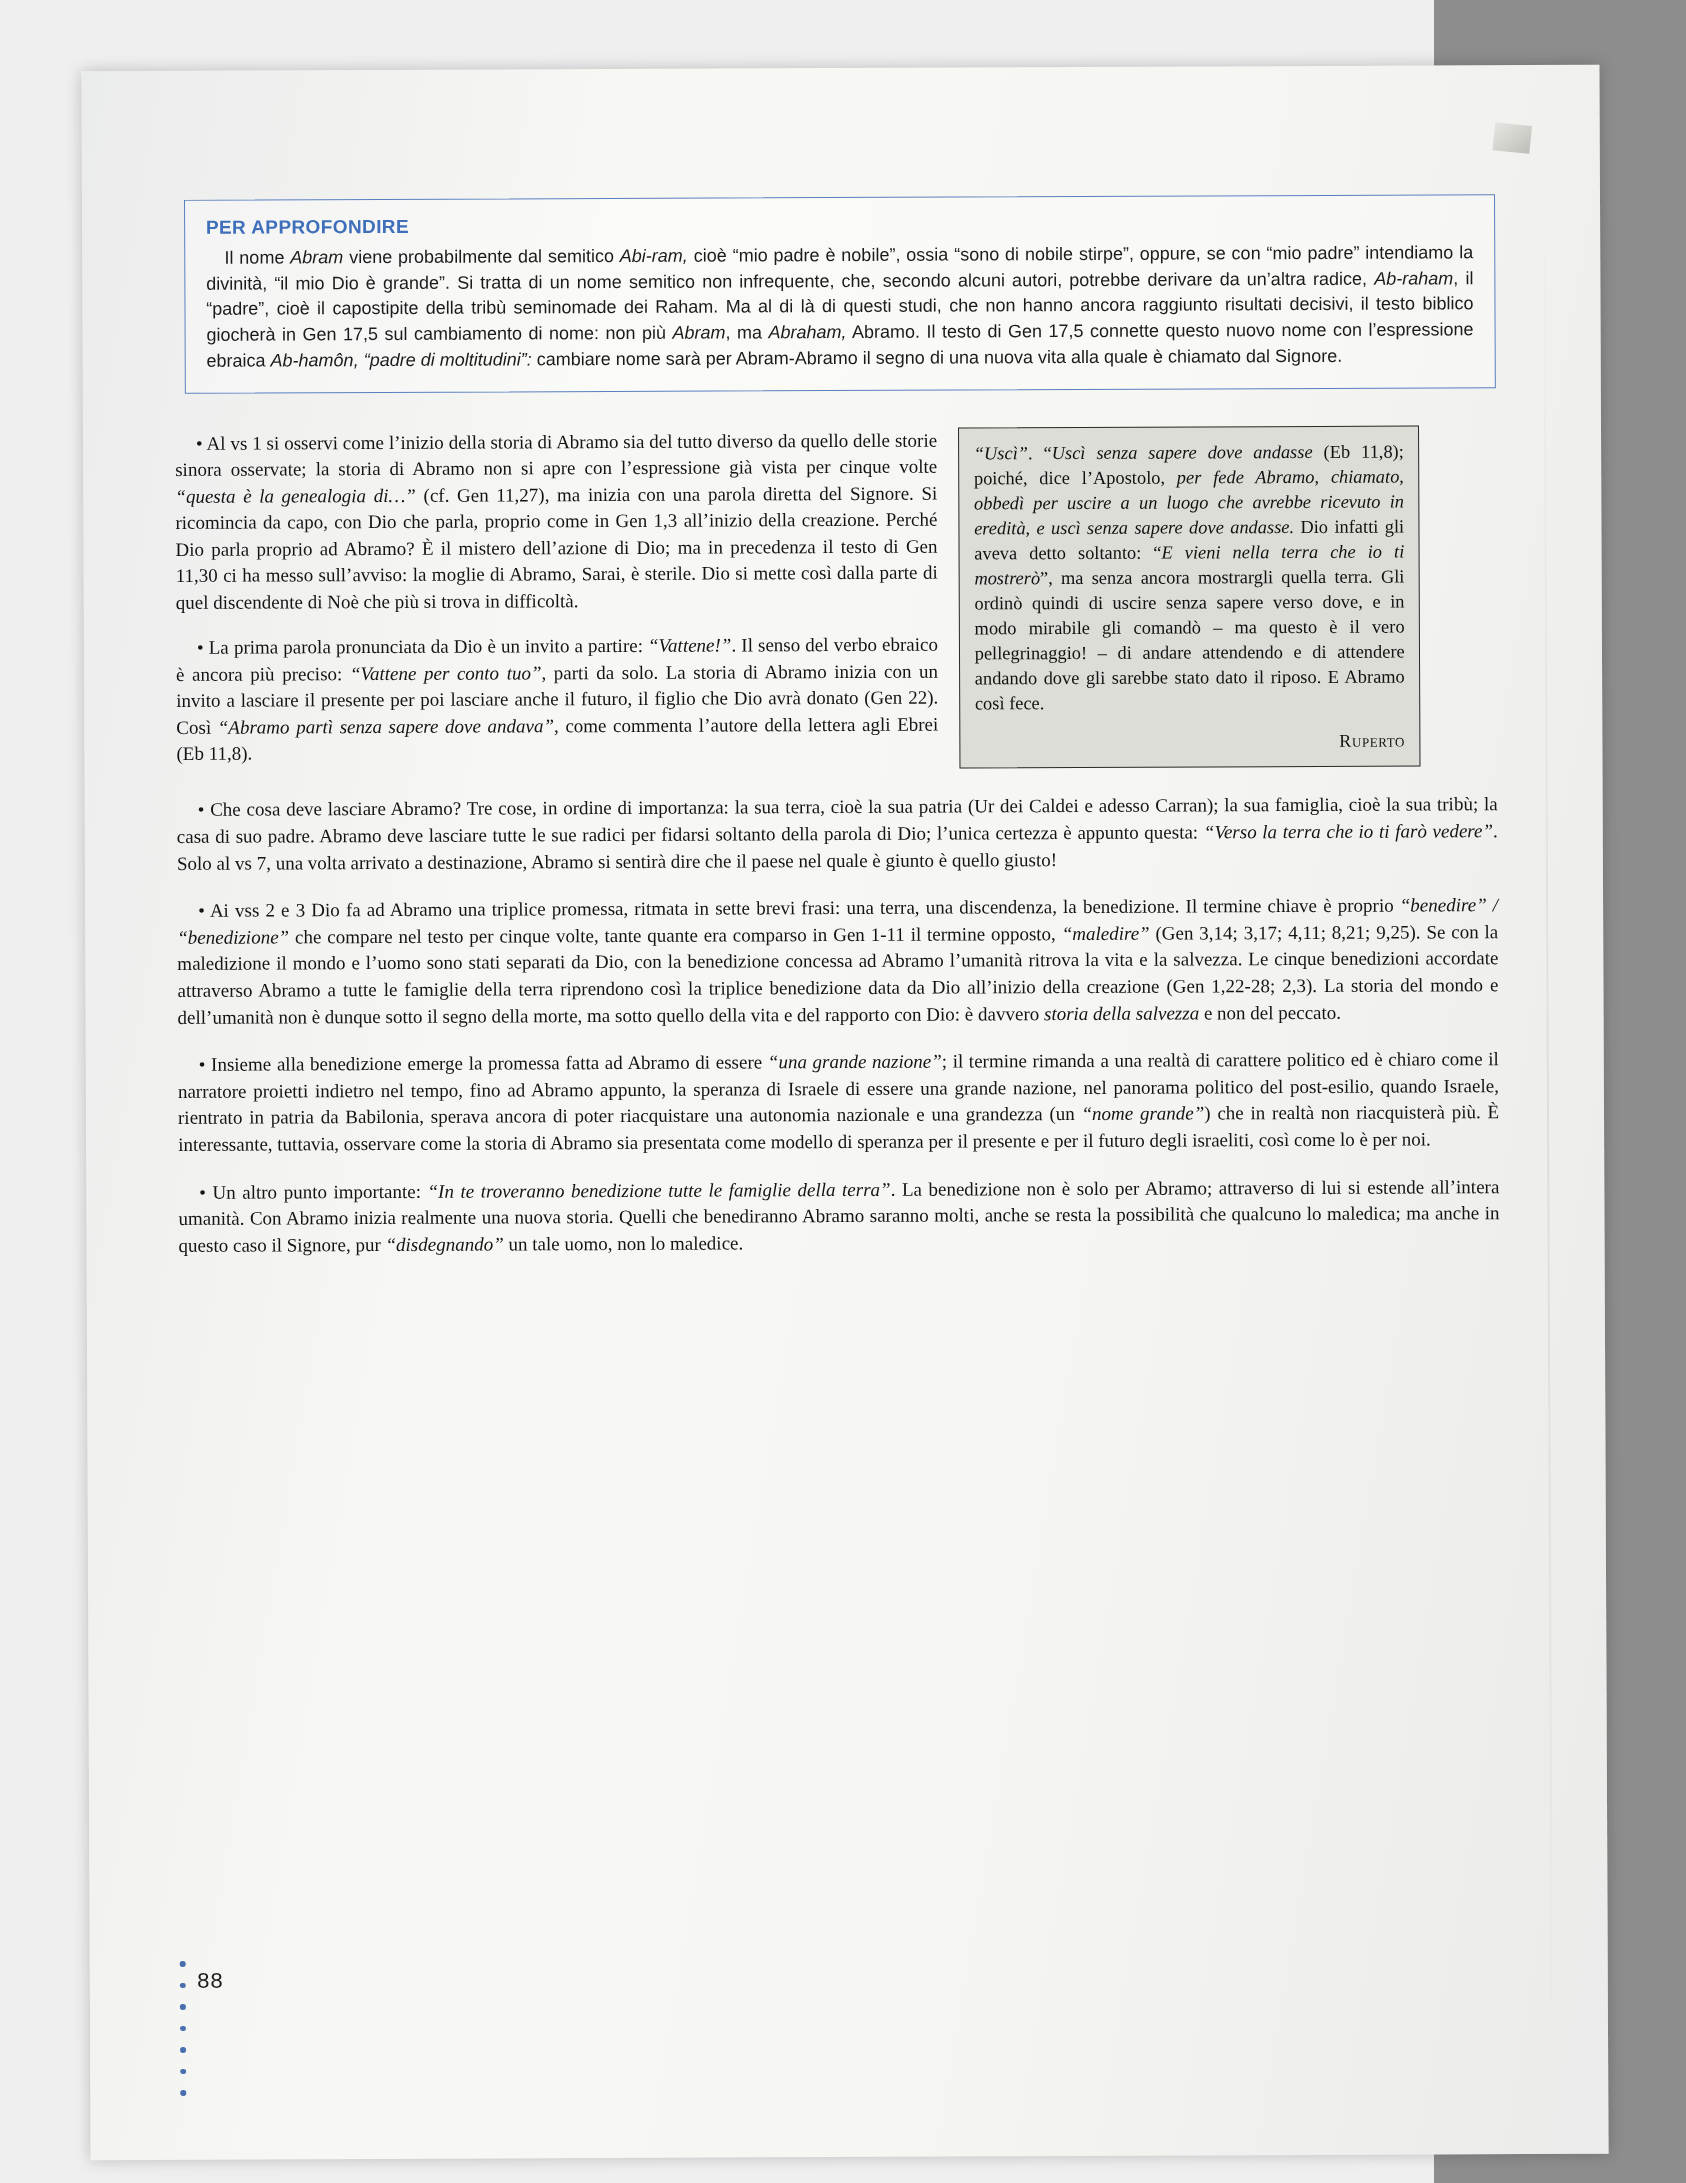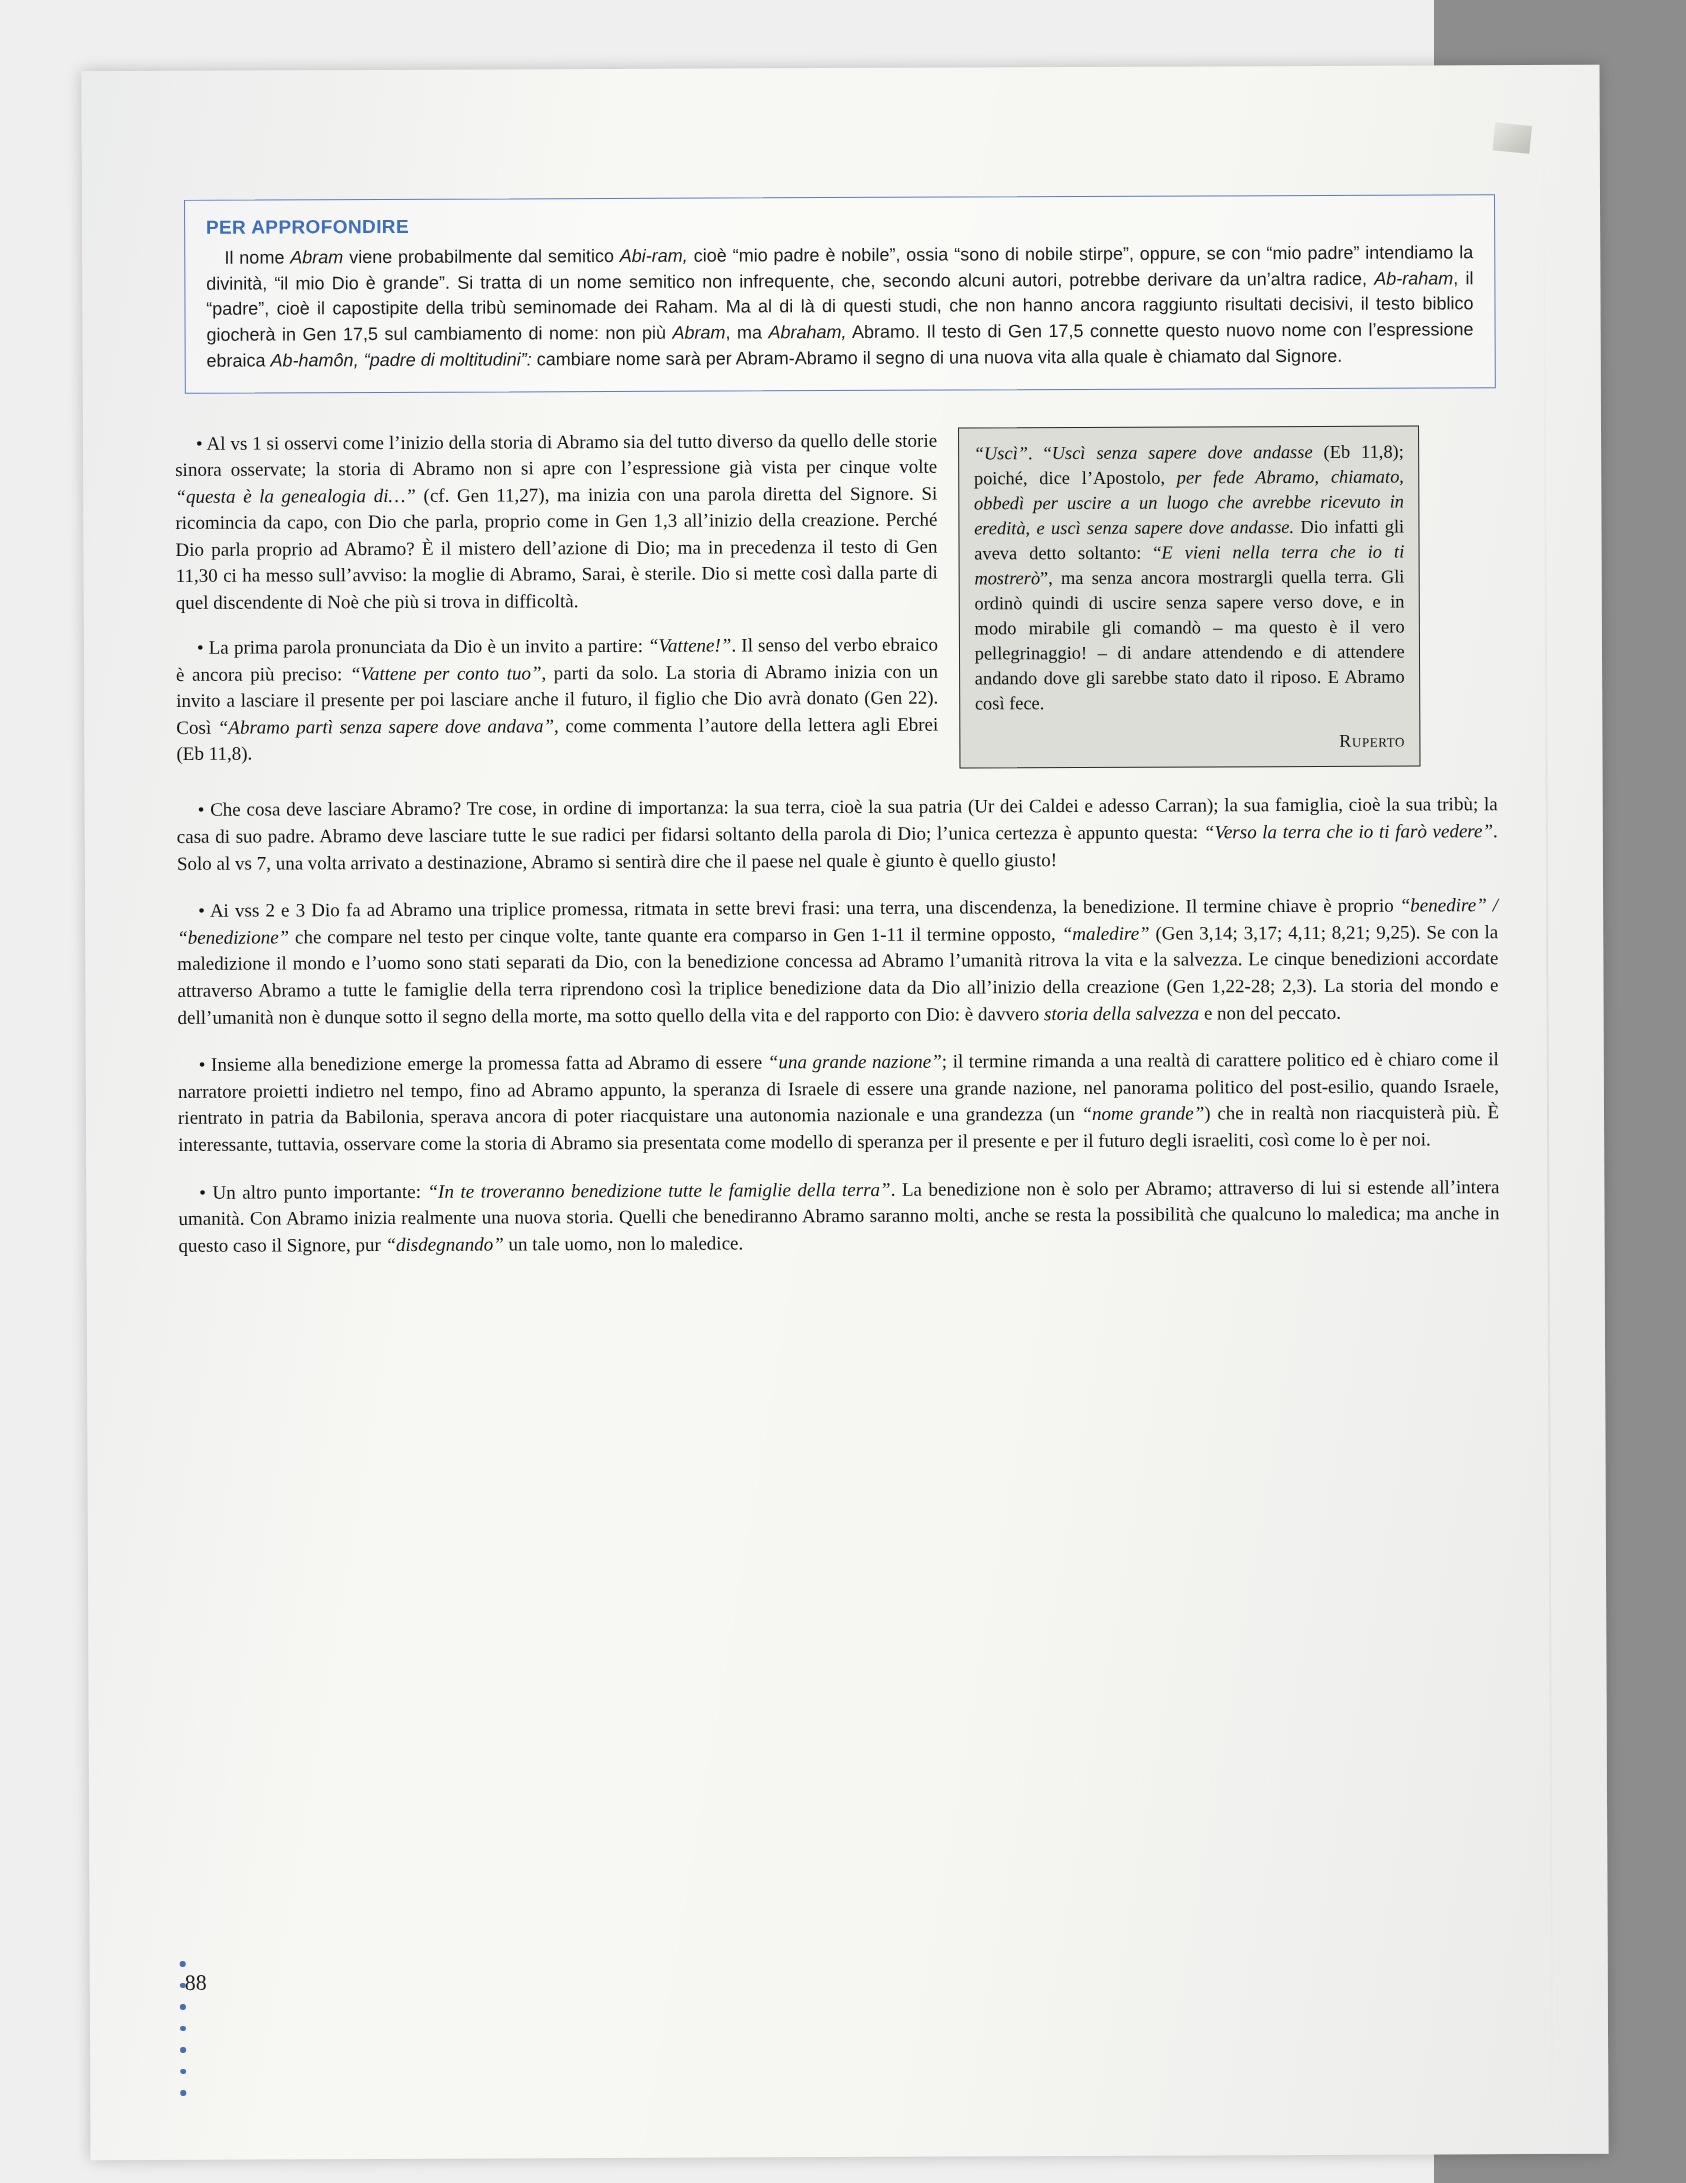--- a/index.html
+++ b/index.html
@@ -110,25 +110,25 @@
     color: #141414;
     text-indent: 21px;
   }
   p.body i { font-style: italic; }
 
   .wide p.body { margin-bottom: 21px; }
 
   
   .folio {
     position: absolute;
-    left: 95px;
+    left: 107px;
     top: 1899px;
     font-size: 22px;
     color: #1d1d1d;
-    font-family: Liberation Serif, serif;
+    font-family: Liberation Mono, monospace;
     text-align: right;
   }
   .dots {
     position: absolute;
     left: 90px;
     top: 1890px;
     display: flex;
     flex-direction: column;
     gap: 16px;
   }

